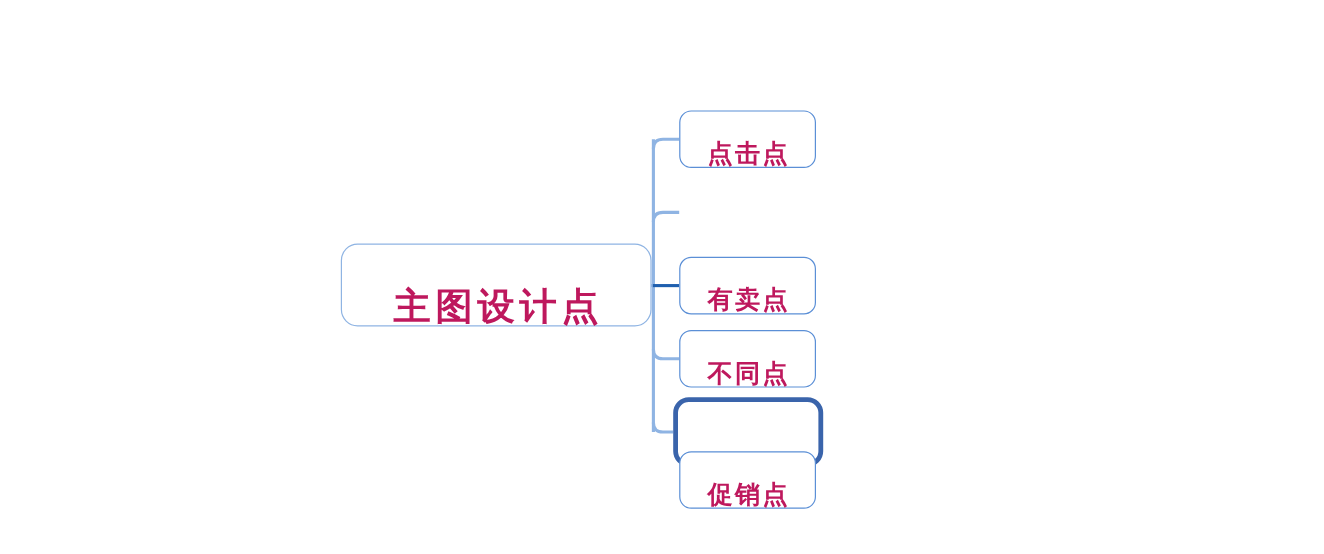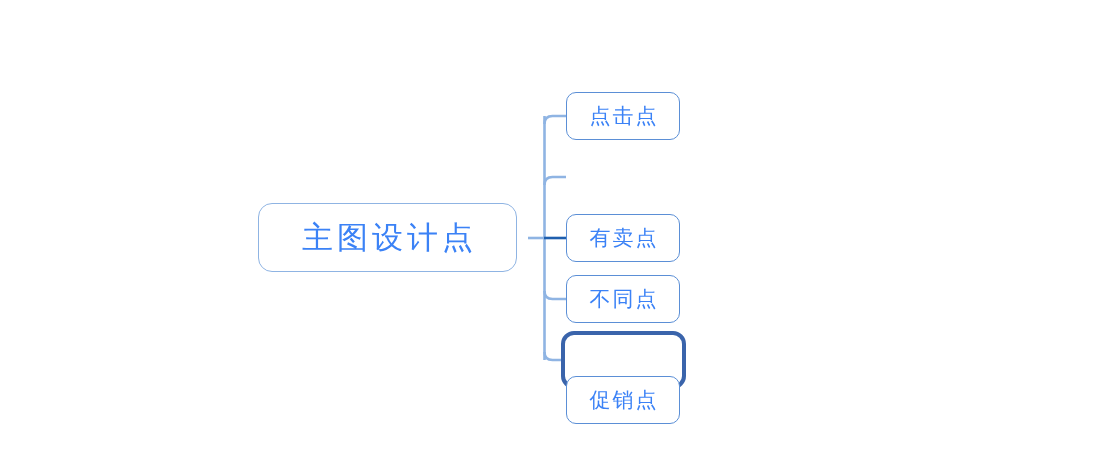--- a/index.html
+++ b/index.html
@@ -25,28 +25,29 @@
     left: 0;
     top: 0;
     width: 1103px;
     height: 462px;
     pointer-events: none;
   }
   .node {
     position: absolute;
     box-sizing: border-box;
     display: flex;
-    align-items: center;
+    align-items: flex-end;
     justify-content: center;
     background: #ffffff;
-    color: #3b82f6;
+    color: #be185d;
     white-space: nowrap;
+    font-weight: bold;
   }
   .node-root {
-    left: 258px;
+    left: 284px;
     top: 203px;
     width: 259px;
     height: 69px;
     border: 1.4px solid #8fb4e3;
     border-radius: 14px;
     font-size: 31px;
     letter-spacing: 4px;
     text-indent: 4px;
   }
   .node-child {

